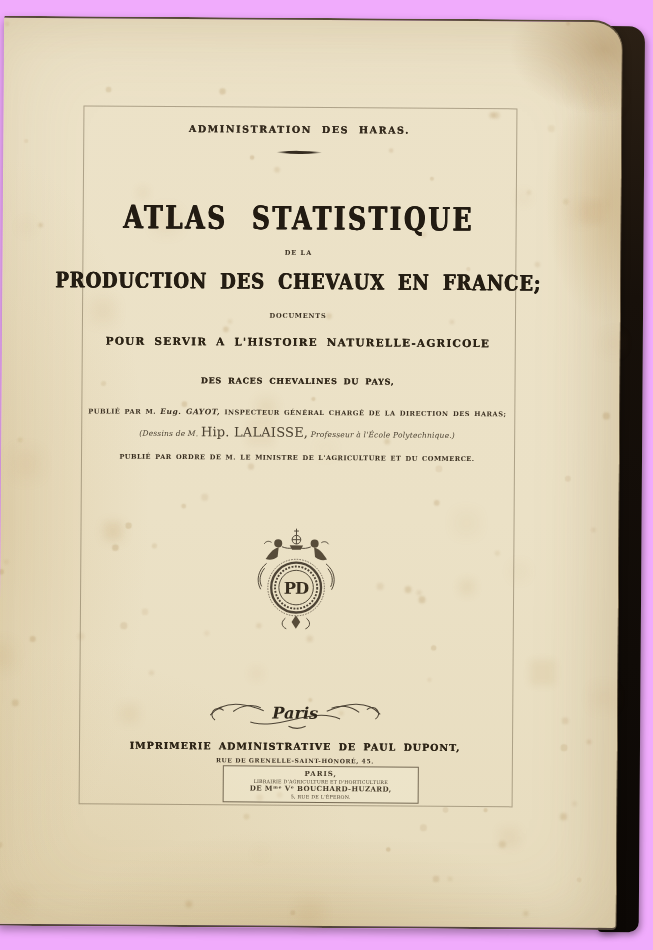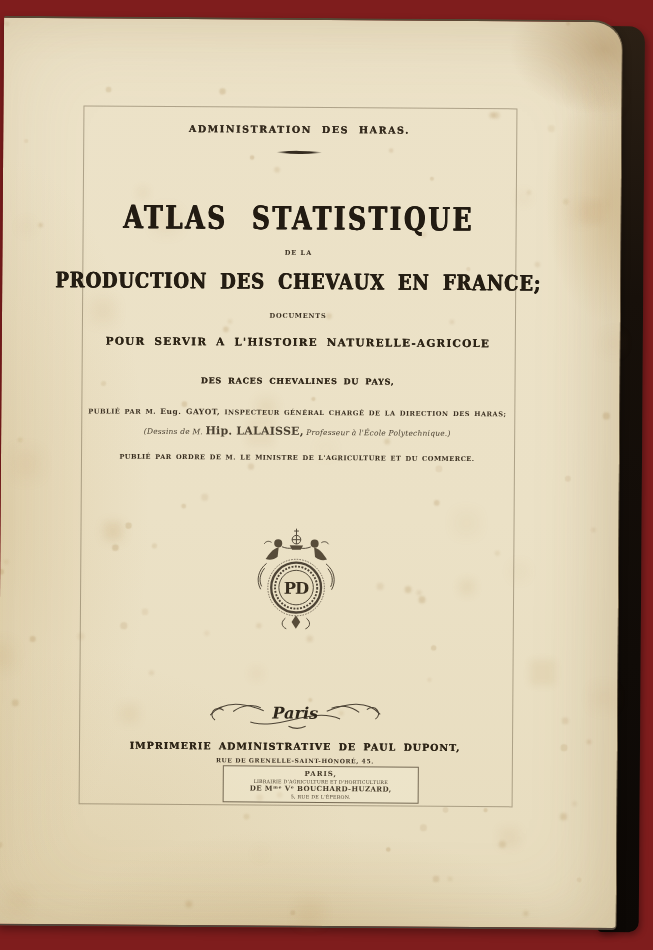--- a/index.html
+++ b/index.html
@@ -1,17 +1,17 @@
 <!DOCTYPE html>
 <html><head>
 <meta charset="utf-8">
 <style>
   html,body{margin:0;padding:0;background:#ffffff;width:653px;height:950px;overflow:hidden;
     font-family:"DejaVu Serif","Liberation Serif",serif;}
-  .photo{position:relative;width:653px;height:950px;background:#7f1d1d;}
+  .photo{position:relative;width:653px;height:950px;background:#f0abfc;}
   .book{position:absolute;left:0;top:0;width:653px;height:950px;transform:rotate(.4deg);transform-origin:30px 30px;}
   .cover{position:absolute;left:604px;top:22px;width:41px;height:906px;
     background:linear-gradient(180deg,#2b2015 0%,#17100a 30%,#100b07 70%,#0c0805 100%);
     border-radius:5px 16px 10px 4px;box-shadow:2px 3px 6px rgba(0,0,0,.35);}
   .page{position:absolute;left:4px;top:16px;width:618px;height:906px;
     border-radius:2px 30px 5px 2px;
     border-top:2px solid #564936;border-bottom:2px solid #51453a;border-right:1px solid #6e5e46;
     background:
       radial-gradient(90px 170px at 98% 20%, rgba(186,148,84,.30), transparent 70%),
       radial-gradient(130px 90px at 97% 3%, rgba(150,110,56,.38), transparent 72%),
@@ -30,23 +30,23 @@
     background:radial-gradient(50% 100% at 50% 50%,#352c20 55%,rgba(53,44,32,.25) 90%,transparent 100%);border-radius:50%;}
   .main-title{top:180px;font-size:25px;font-weight:bold;letter-spacing:2.5px;word-spacing:13px;color:#221b12;
     transform:scaleY(1.28);transform-origin:top center;text-shadow:.6px 0 currentColor,-.3px 0 currentColor;}
   .de-la{top:229px;font-size:6.5px;font-weight:bold;letter-spacing:1px;color:#3a2f21;}
   .subtitle{top:249px;font-size:18px;font-weight:bold;letter-spacing:.8px;word-spacing:6px;color:#241d13;
     transform:scaleY(1.18);transform-origin:top center;text-shadow:.5px 0 currentColor,-.25px 0 currentColor;}
   .documents{top:292px;font-size:6.5px;font-weight:bold;letter-spacing:.8px;color:#3a2f21;}
   .pour-servir{top:316px;font-size:10.5px;font-weight:bold;letter-spacing:1.2px;word-spacing:4px;color:#2e2517;text-shadow:.3px 0 currentColor;}
   .races{top:356px;font-size:8px;font-weight:bold;letter-spacing:.8px;word-spacing:2.5px;color:#342a1c;text-shadow:.25px 0 currentColor;}
   .reunis{top:388px;font-size:6.6px;font-weight:bold;letter-spacing:.5px;word-spacing:1.5px;color:#3b3022;}
-  .reunis .nm{font-size:7.5px;}
+  .reunis .nm{font-size:7.5px;font-style:italic;}
   .dessins{top:405px;font-size:7.5px;font-style:italic;color:#4a4031;letter-spacing:.2px;}
-  .dessins .nm2{font-style:normal;font-weight:bold;font-size:11px;}
+  .dessins .nm2{font-style:normal;font-weight:normal;font-size:13px;}
   .publie{top:434px;font-size:6.5px;font-weight:bold;letter-spacing:.5px;word-spacing:1.5px;color:#372c1e;}
   .emblem{position:absolute;top:506px;left:50%;margin-left:-46px;}
   .paris{position:absolute;top:672px;left:50%;margin-left:-93px;}
   .imprint1{top:721px;font-size:9.5px;font-weight:bold;letter-spacing:1px;word-spacing:3px;color:#2e2517;text-shadow:.3px 0 currentColor;}
   .imprint2{top:737px;font-size:6px;font-weight:bold;letter-spacing:.6px;color:#3c3123;}
   .label{position:absolute;left:224px;top:746px;width:196px;height:37px;
     border:1px solid rgba(78,64,44,.75);background:rgba(242,234,210,.45);
     text-align:center;color:#453a29;padding-top:3px;box-sizing:border-box;}
   .lab1{font-size:7px;font-weight:bold;letter-spacing:1px;line-height:8px;}
   .lab2{font-size:6px;letter-spacing:.2px;line-height:7px;transform:scale(.8);transform-origin:50% 50%;white-space:nowrap;}

